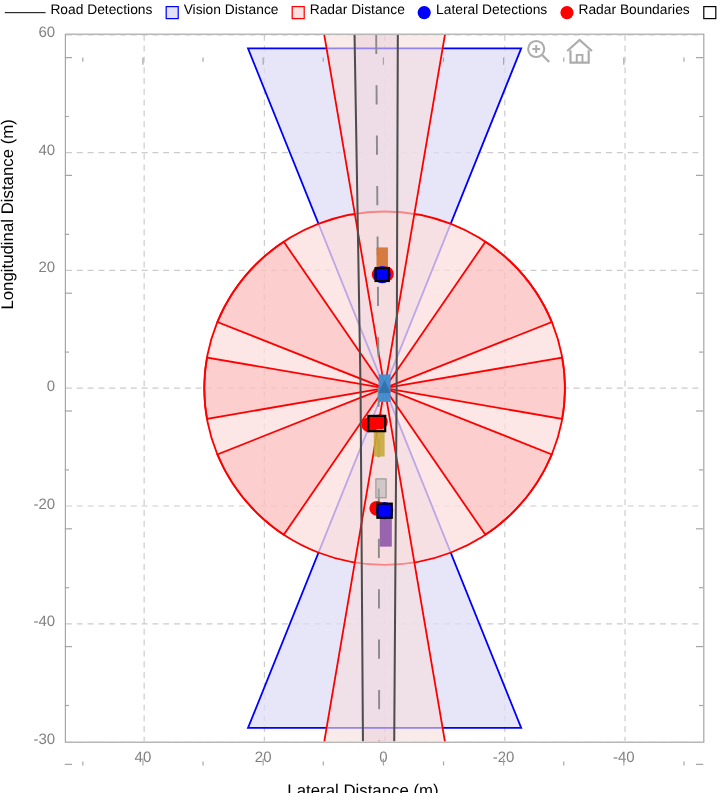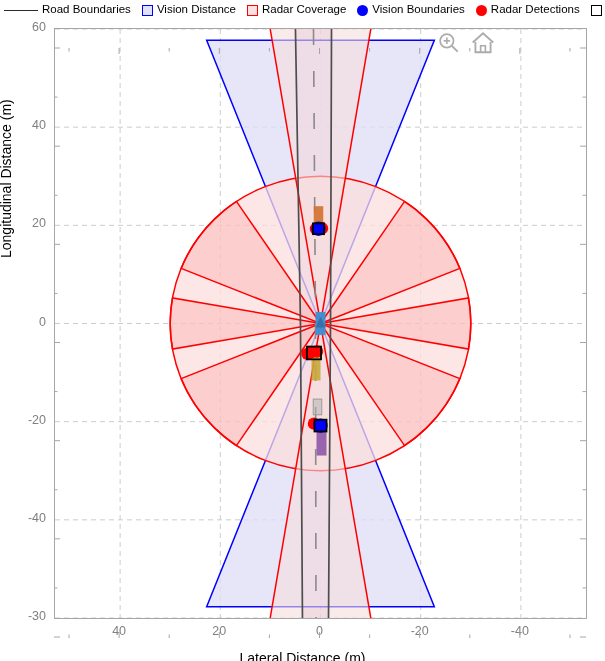--- a/index.html
+++ b/index.html
@@ -43,37 +43,37 @@
   #toolbar{position:absolute;right:13px;top:10px;display:flex;gap:8px;
            align-items:center;opacity:.62;}
   #toolbar .tb{width:26px;height:26px;cursor:pointer;}
 </style>
 </head>
 <body>
 
 <div id="legend">
   <div class="leg-item">
     <span class="leg-line"></span>
-    <span class="leg-lbl">Road Boundaries</span>
+    <span class="leg-lbl">Road Detections</span>
   </div>
   <div class="leg-item">
     <span class="leg-sq vis"></span>
     <span class="leg-lbl">Vision Distance</span>
   </div>
   <div class="leg-item">
     <span class="leg-sq rad"></span>
-    <span class="leg-lbl">Radar Coverage</span>
+    <span class="leg-lbl">Radar Distance</span>
   </div>
   <div class="leg-item">
     <span class="leg-dot vis"></span>
-    <span class="leg-lbl">Vision Boundaries</span>
+    <span class="leg-lbl">Lateral Detections</span>
   </div>
   <div class="leg-item">
     <span class="leg-dot rad"></span>
-    <span class="leg-lbl">Radar Detections</span>
+    <span class="leg-lbl">Radar Boundaries</span>
   </div>
   <div class="leg-item">
     <span class="leg-sq trk"></span>
 
   </div>
 </div>
 
 <div id="fig">
 
   <div id="axes">

